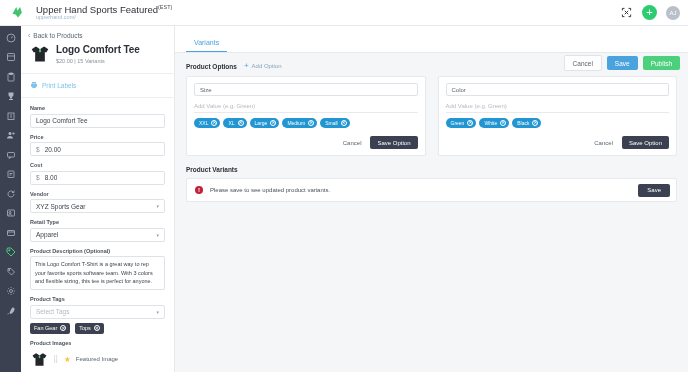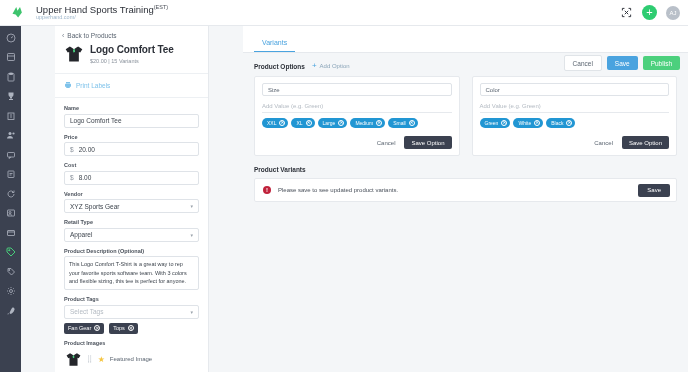--- a/index.html
+++ b/index.html
@@ -34,21 +34,21 @@
     font-size: 11px; line-height: 1;
   }
   .avatar {
     width: 14px; height: 14px; border-radius: 50%;
     background: #b9c0c9; color: #fff;
     display: flex; align-items: center; justify-content: center;
     font-size: 6px;
   }
 
   
-  .shell { flex: 1; display: flex; min-height: 0; gap: 34px; }
+  .shell { flex: 1; display: flex; min-height: 0; }
 
   
   .rail {
     width: 21px; min-width: 21px;
     background: #3b4150;
     display: flex; flex-direction: column;
     align-items: center;
     padding-top: 5px;
     gap: 6.5px;
   }
@@ -244,21 +244,21 @@
 </head>
 <body>
 
 <div class="topbar">
   <div class="brand-logo">
     <svg viewBox="0 0 24 24" width="15" height="15">
         <path d="M4 14 L10 3 L12 9 L16 3 L19 12 L13 20 L9 15 Z" fill="#3ec46d"></path>
       </svg>
   </div>
   <div class="brand-text">
-    <div class="brand-title"><span>Upper Hand Sports Training</span><span class="est">(EST)</span></div>
+    <div class="brand-title"><span>Upper Hand Sports Featured</span><span class="est">(EST)</span></div>
     <div class="brand-url">upperhand.com/</div>
   </div>
   <div class="topbar-spacer"></div>
   <div class="topbar-icons">
     <div class="icon-expand">
       <svg viewBox="0 0 16 16" width="11" height="11" fill="none" stroke="#2c3038" stroke-width="1.4">
         <path d="M2 5V2h3M11 2h3v3M14 11v3h-3M5 14H2v-3"></path>
           <path d="M5.5 5.5l5 5M10.5 5.5l-5 5"></path>
       </svg>
     </div>

